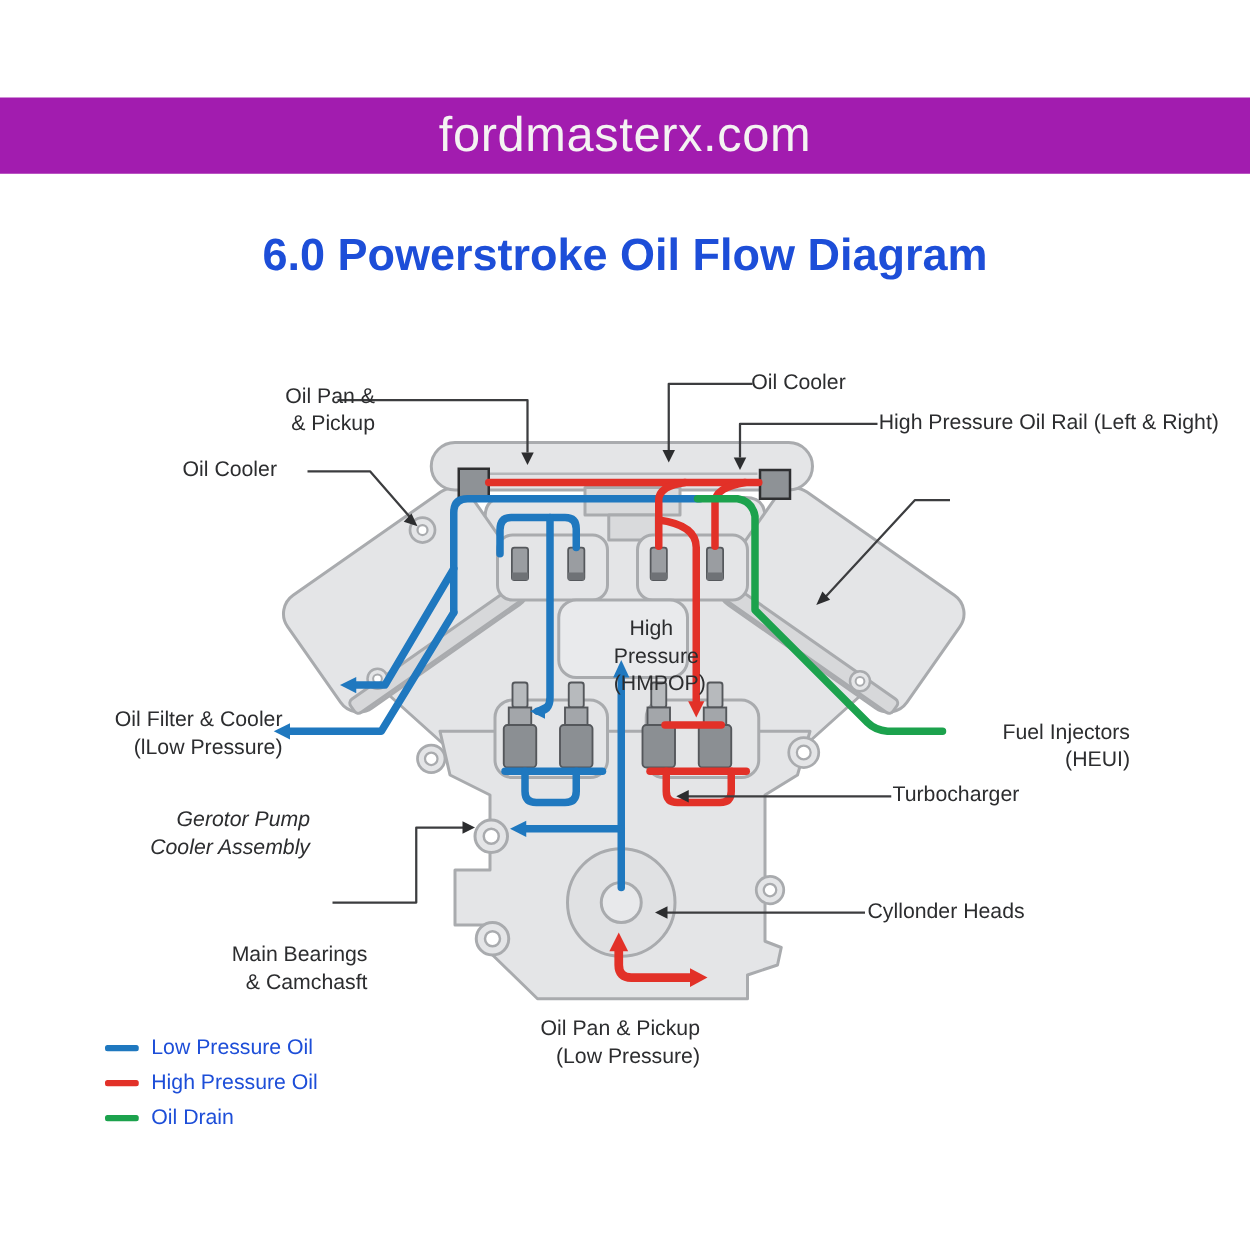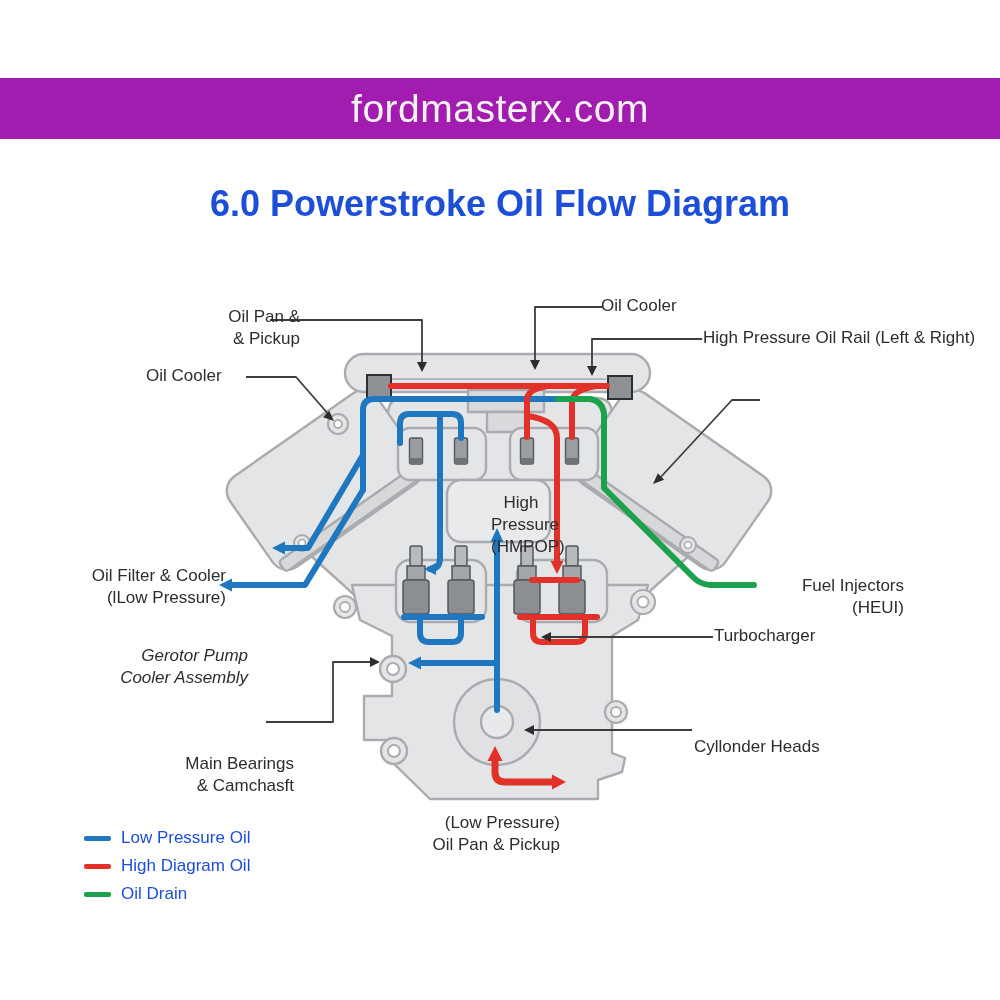--- a/index.html
+++ b/index.html
@@ -235,34 +235,34 @@
   </div>
   <div class="lbl" style="left:714px;top:625px;">Turbocharger</div>
   <div class="lbl center" style="left:72px;top:645px;width:176px;font-style:italic;">
     <span>Gerotor Pump</span>
     <span>Cooler Assembly</span>
   </div>
   <div class="lbl center" style="left:112px;top:709px;width:182px;margin-top:44px;">
     <span>Main Bearings</span>
     <span>&amp; Camchasft</span>
   </div>
-  <div class="lbl" style="left:694px;top:718px;margin-top:18px;">Cyllonder Heads</div>
+  <div class="lbl" style="left:694px;top:718px;">Cyllonder Heads</div>
   <div class="lbl center" style="left:378px;top:812px;width:182px;">
+    <span>Oil Pan &amp; Pickup</span>
     <span>(Low Pressure)</span>
-    <span>Oil Pan &amp; Pickup</span>
   </div>
 
   <div class="legend">
     <div class="legend-row">
       <span class="legend-swatch" style="background: rgb(31, 120, 191);"></span>
       <span class="legend-label">Low Pressure Oil</span>
     </div>
     <div class="legend-row">
       <span class="legend-swatch" style="background: rgb(226, 49, 40);"></span>
-      <span class="legend-label">High Diagram Oil</span>
+      <span class="legend-label">High Pressure Oil</span>
     </div>
     <div class="legend-row">
       <span class="legend-swatch" style="background: rgb(28, 162, 77);"></span>
       <span class="legend-label">Oil Drain</span>
     </div>
   </div>
 
 </div>
 
 </body></html>

